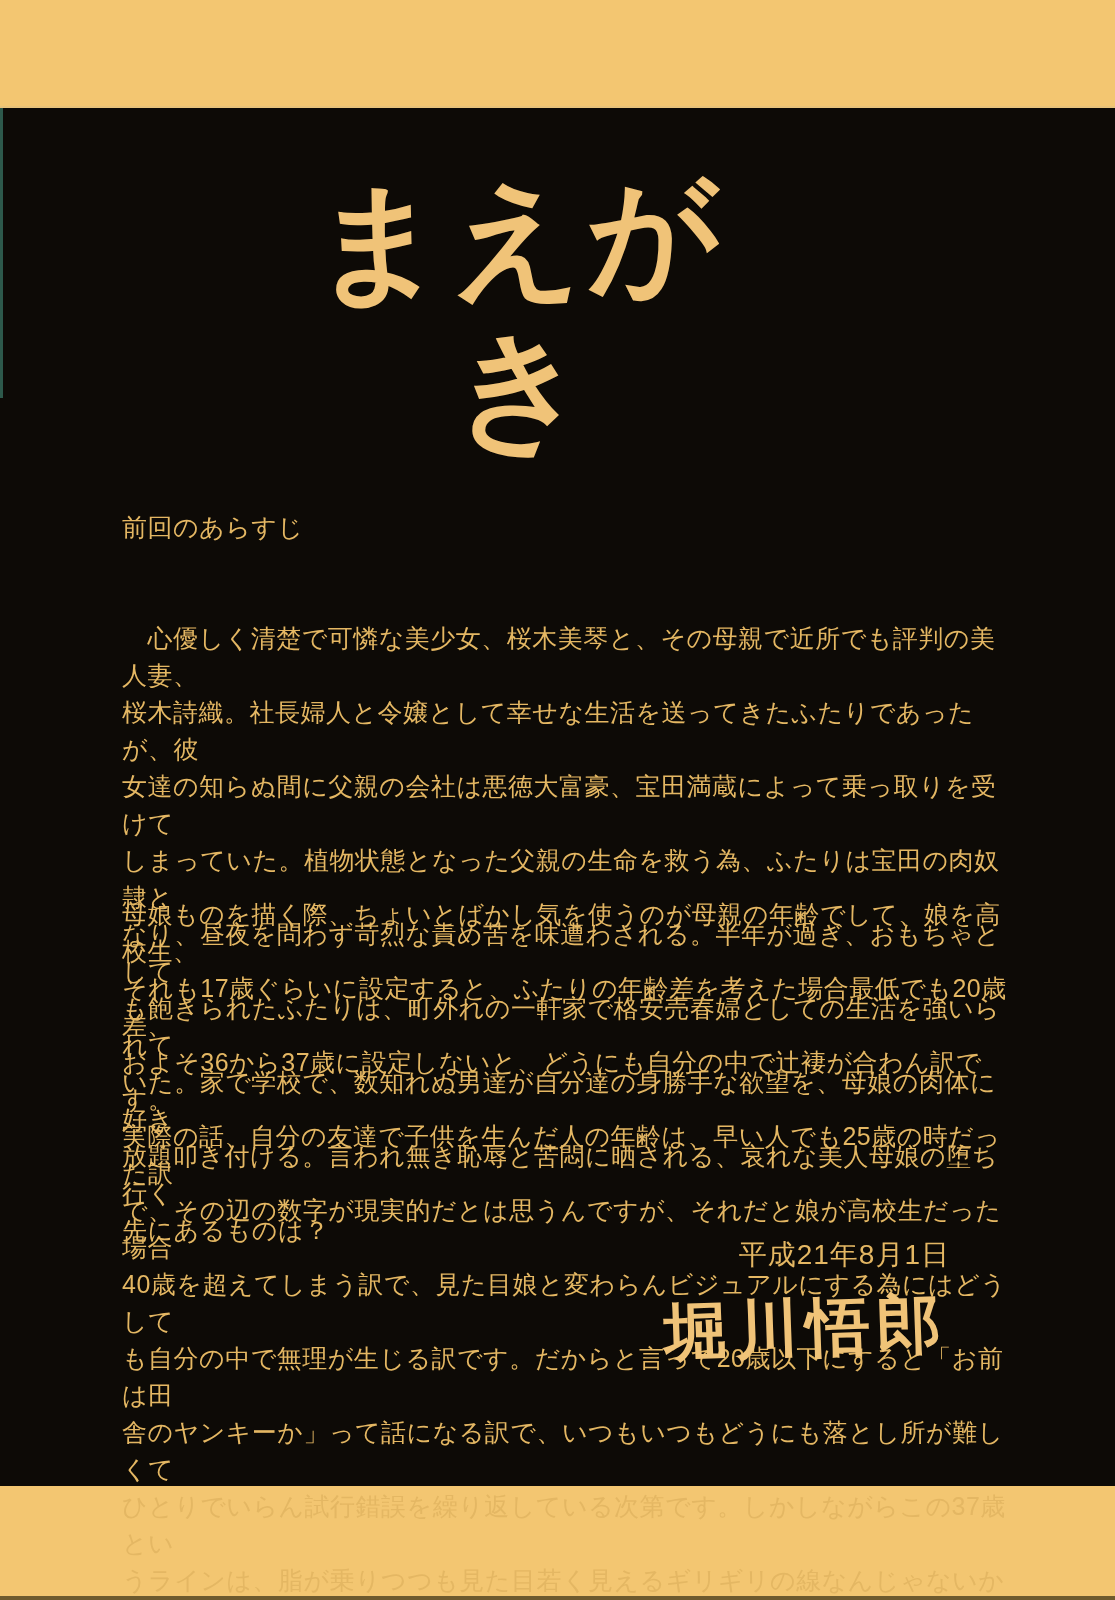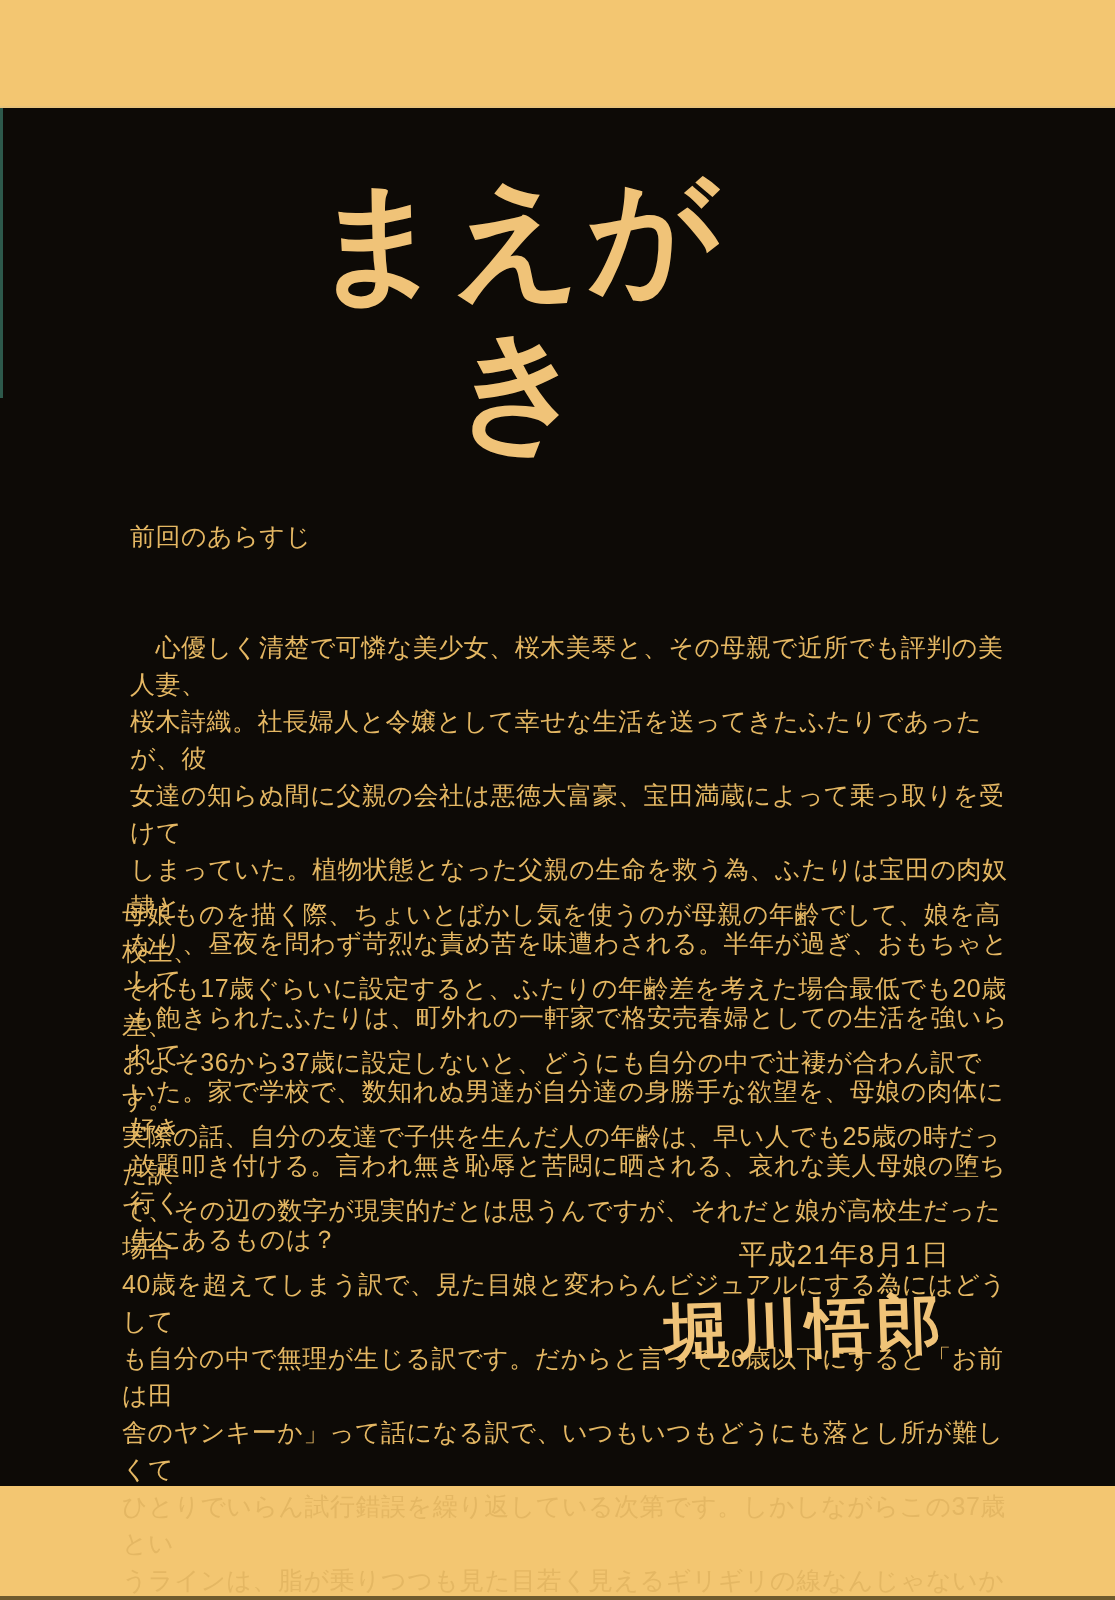--- a/index.html
+++ b/index.html
@@ -41,21 +41,21 @@
     color:var(--title-text,#f0c378);
     letter-spacing:4px;
     transform:rotate(-1.5deg);
   }
   .text-block{
     position:absolute;left:122px;width:896px;
     color:var(--body-text,#e4b763);
     font-size:25px;line-height:37px;letter-spacing:.5px;
     white-space:pre-wrap;
   }
-  .synopsis{top:336px;margin-left:8px;}
+  .synopsis{top:327px;}
   .commentary{top:714px;}
   .tline{min-height:37px;}
   .date-line{
     position:absolute;left:122px;top:1128px;width:828px;
     text-align:right;
     color:var(--body-text,#e4b763);
     font-size:28px;line-height:37px;letter-spacing:1px;
   }
   .signature{
     position:absolute;left:664px;top:1182px;margin:0;

